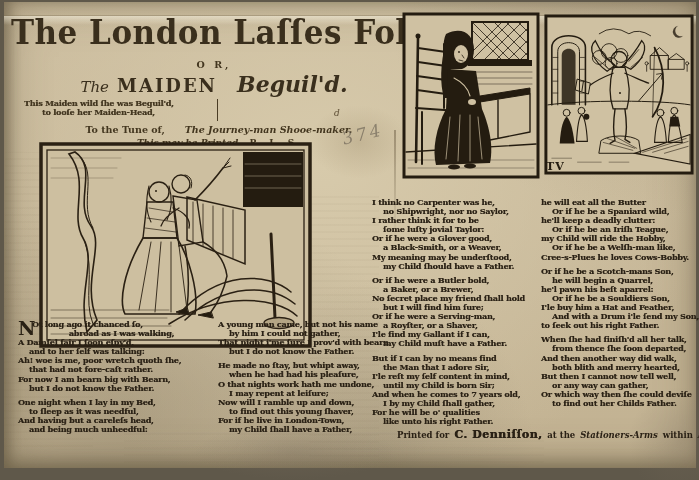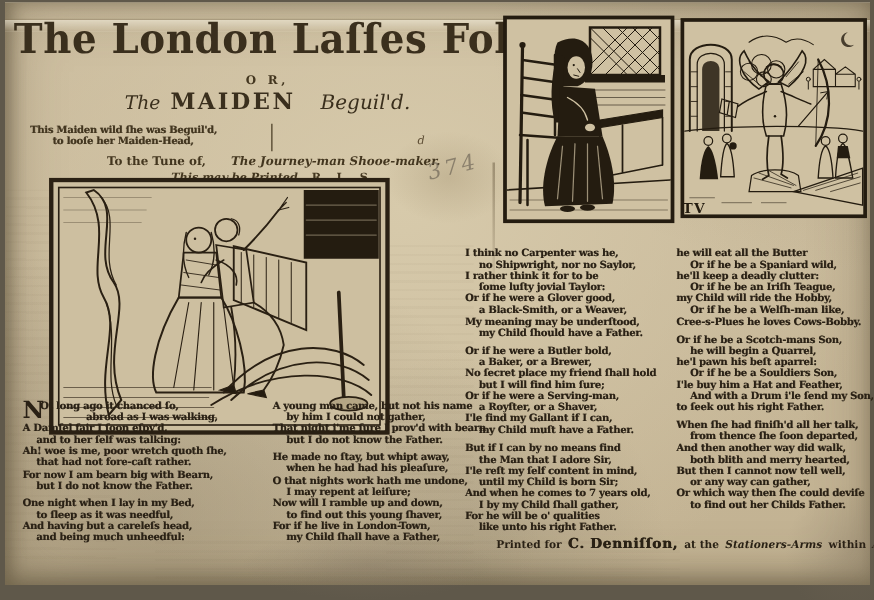--- a/index.html
+++ b/index.html
@@ -31,21 +31,21 @@
   .title-main{
     position:absolute;left:7px;top:12px;width:400px;white-space:nowrap;
     font-size:31px;font-weight:bold;letter-spacing:.5px;color:#3a2f1d;
     transform:scaleY(1.06);
   }
   .or-line{position:absolute;left:0;top:57px;width:420px;text-align:center;
     font-size:9.5px;font-weight:bold;letter-spacing:3px;color:#43361f;}
   .maiden-line{position:absolute;left:0;top:69px;width:420px;text-align:center;color:#3a2f1d;}
   .maiden-line .the{font-style:italic;font-size:15px;margin-right:8px;}
   .maiden-line .maiden{font-size:18px;font-weight:bold;letter-spacing:2px;}
-  .maiden-line .beguild{font-style:italic;font-weight:normal;font-size:16px;margin-left:20px;}
+  .maiden-line .beguild{font-style:italic;font-weight:bold;font-size:22px;margin-left:20px;}
   .epigraph{position:absolute;left:20px;top:97px;width:388px;display:flex;color:#43361f;}
   .epi-col{width:184px;font-size:8.6px;font-weight:bold;line-height:10.5px;}
   .epi-col .vline:nth-child(even){margin-left:18px;}
   .epi-div{width:1px;height:22px;background:#4a3c24;margin:0 9px;}
   .tune-line{position:absolute;left:0;top:122px;width:430px;text-align:center;
     font-size:9.5px;font-weight:bold;color:#43361f;}
   .tune-line .tname{font-style:italic;margin-left:20px;}
   .license-line{position:absolute;left:0;top:136px;width:430px;text-align:center;
     font-size:9px;color:#43361f;}
   .license-line .lp{font-style:italic;font-weight:bold;}

